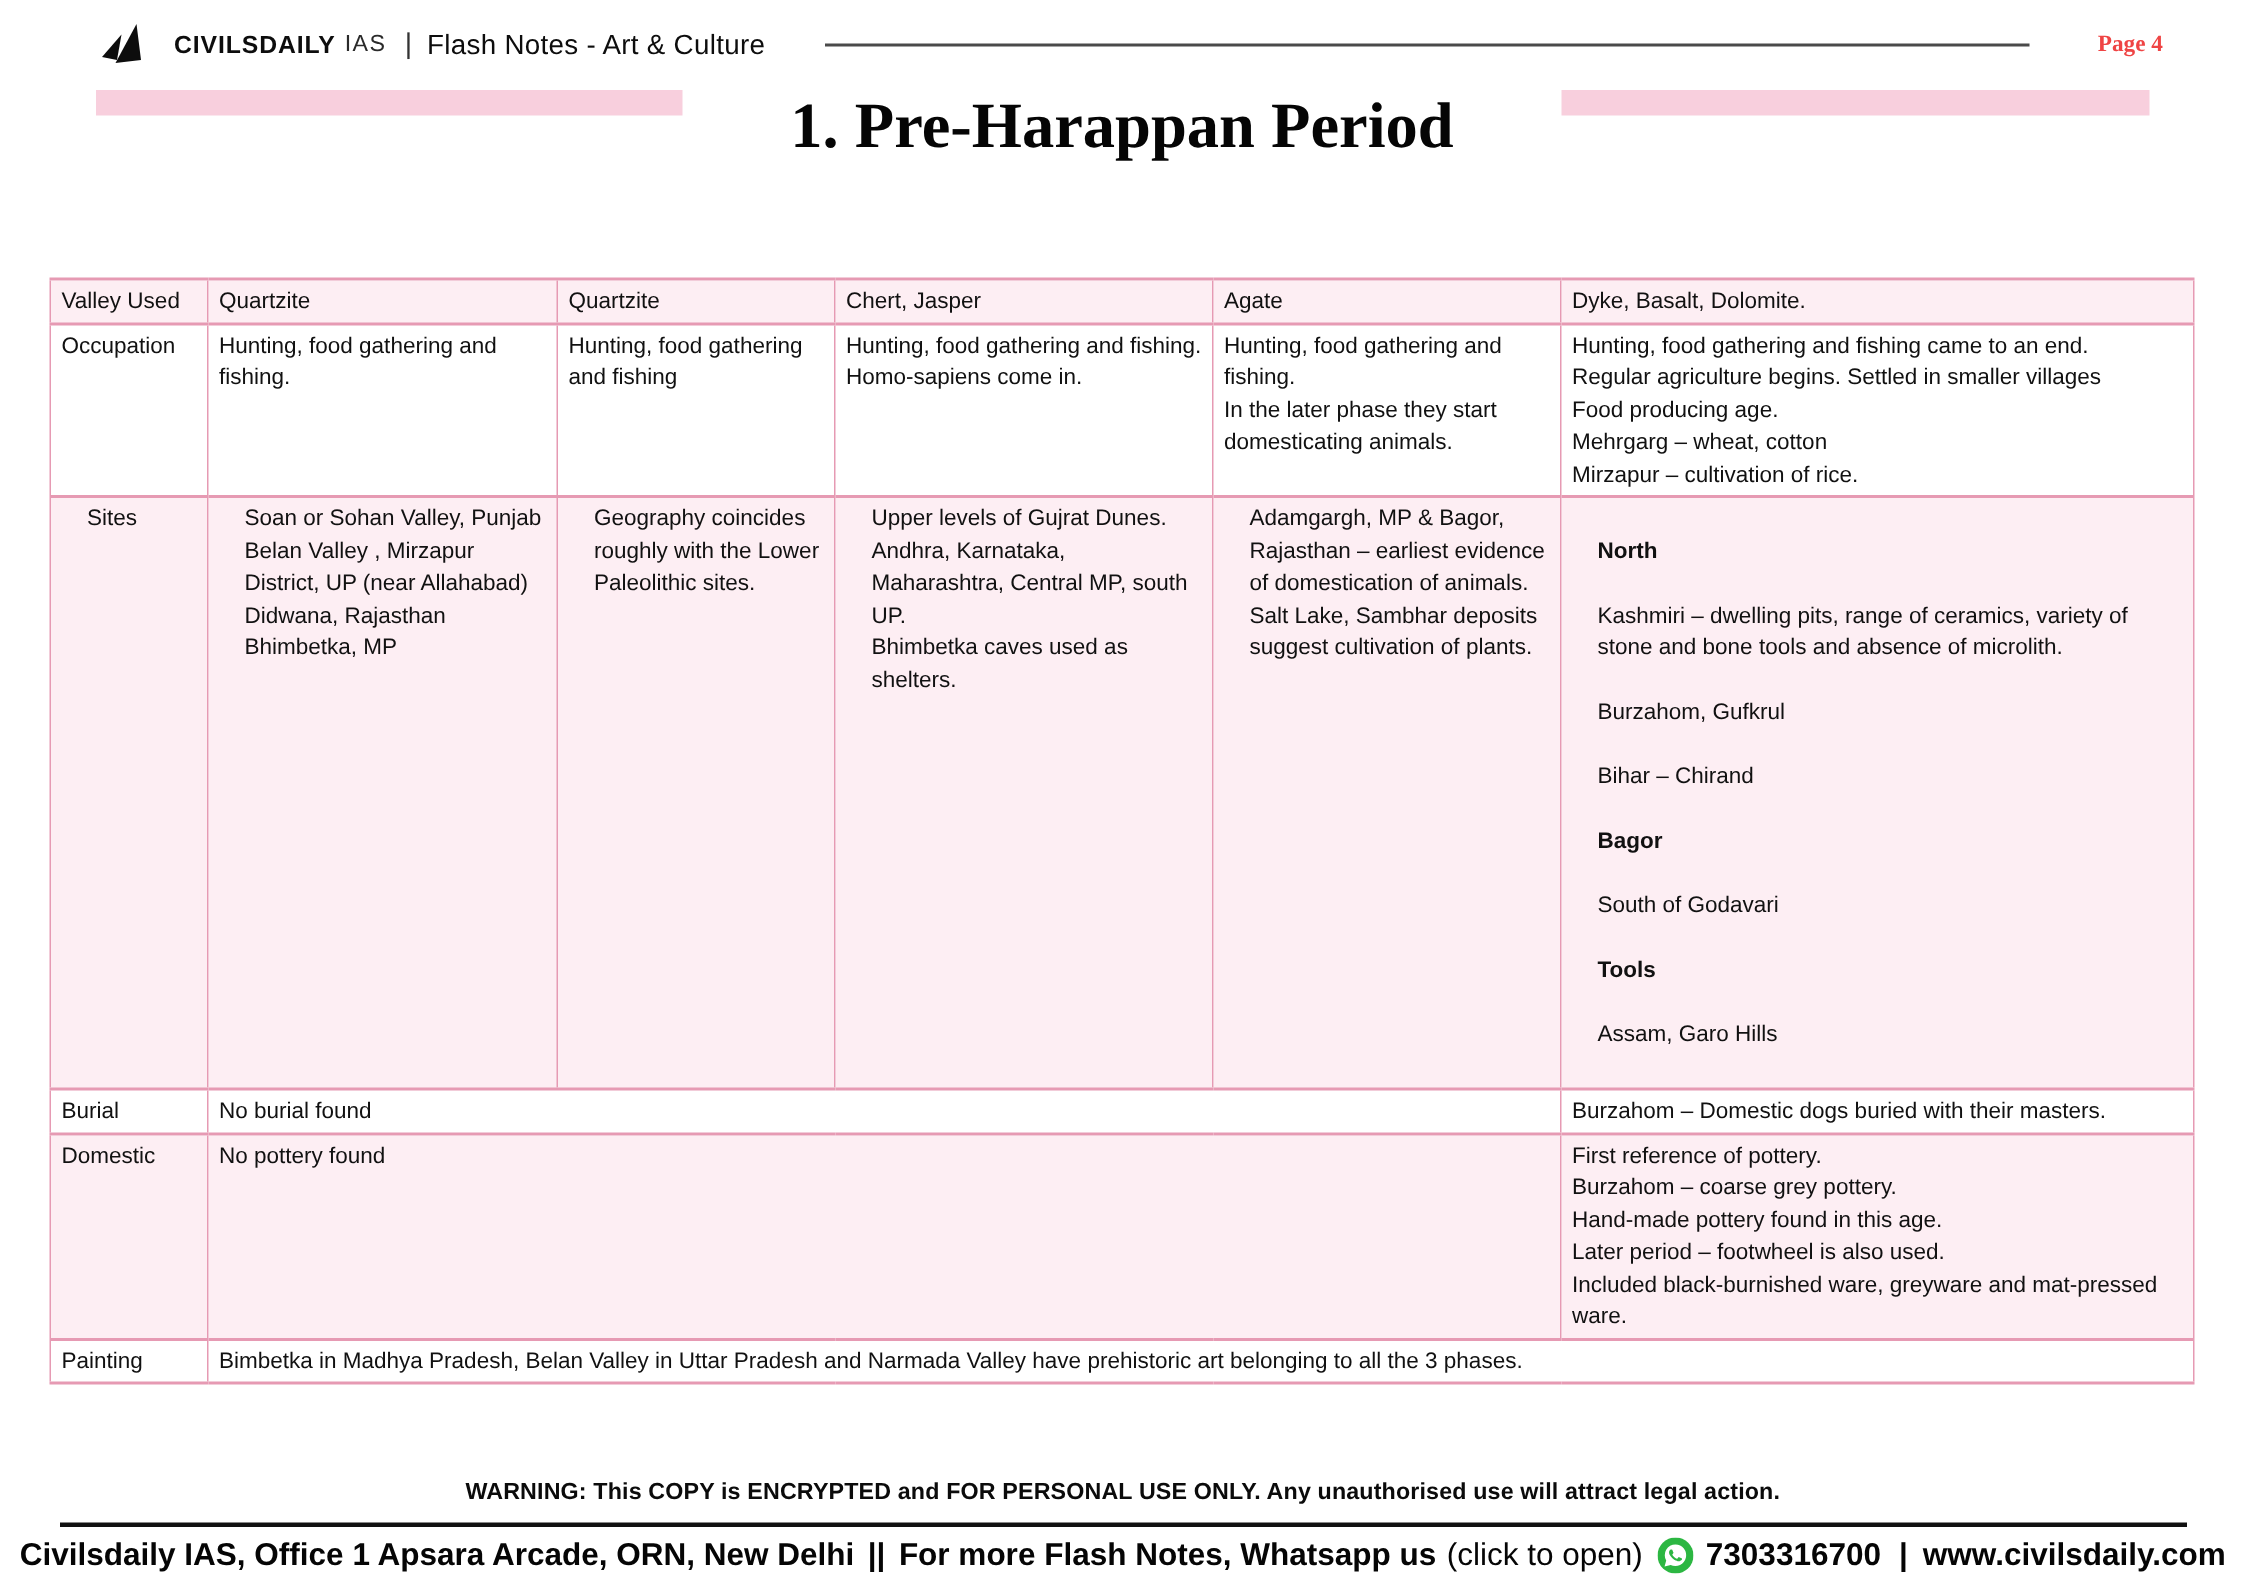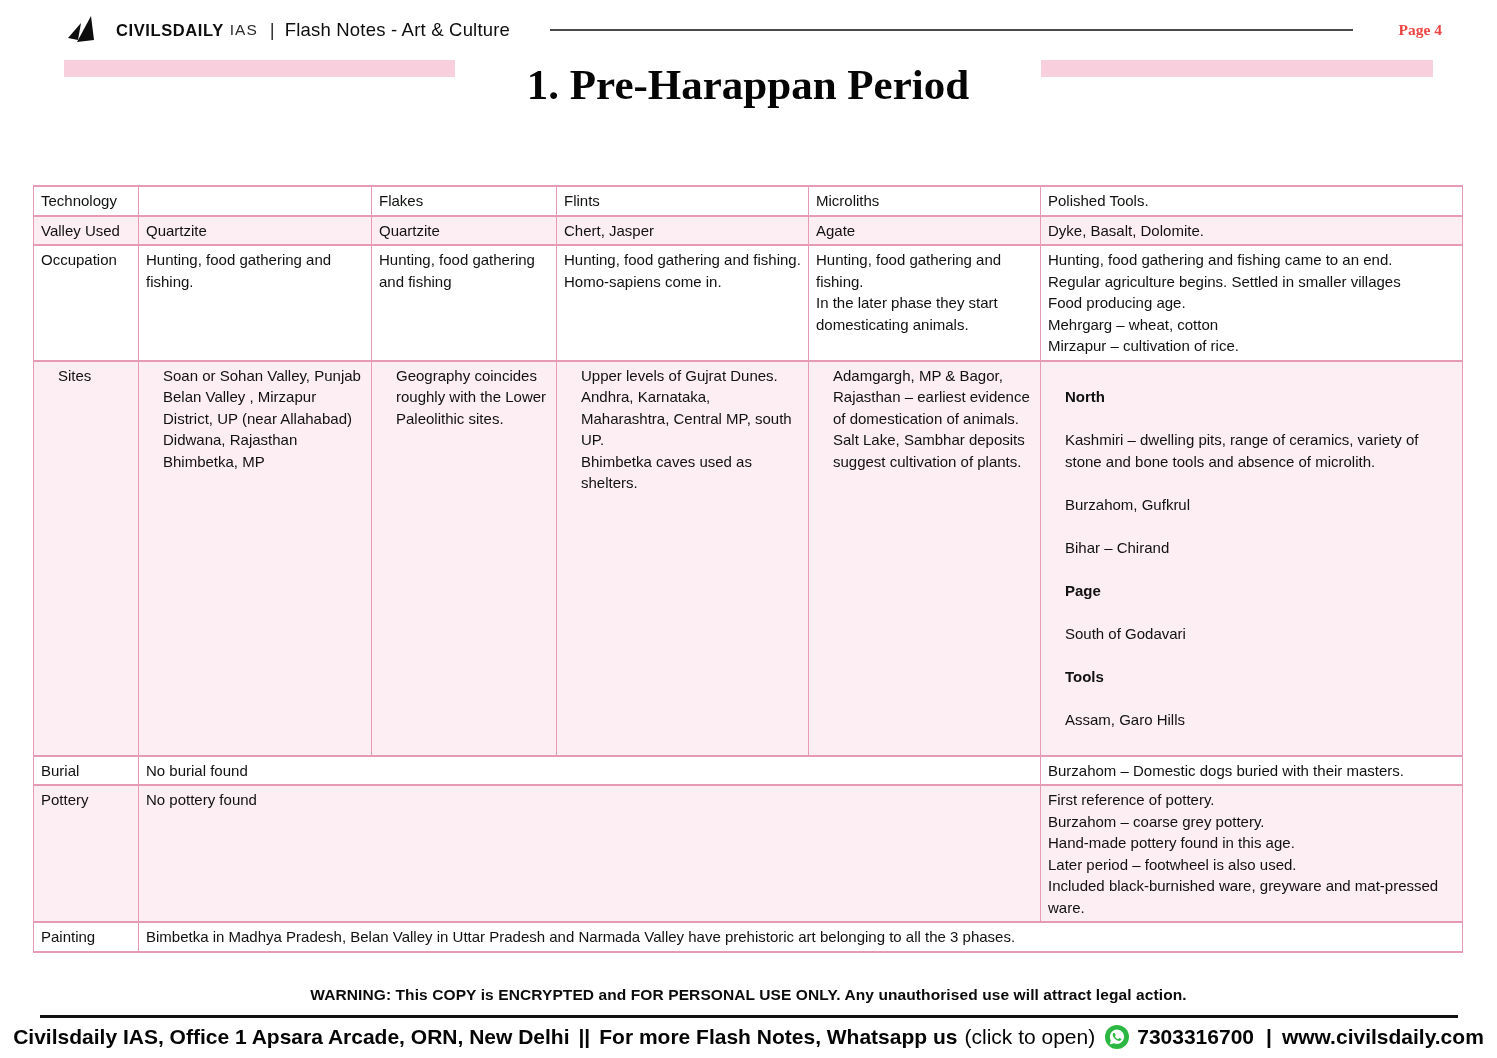--- a/index.html
+++ b/index.html
@@ -114,28 +114,20 @@
   <table class="flash">
     <colgroup>
       <col style="width:105px">
         <col style="width:233px">
         <col style="width:185px">
       <col style="width:252px">
         <col style="width:232px">
         <col style="width:422px">
     </colgroup>
     <tbody>
-    <tr class="r-white r-tech">
-      <td class="lbl">Technology</td>
-      <td></td>
-      <td>Flakes</td>
-      <td>Flints</td>
-      <td>Microliths</td>
-      <td>Polished Tools.</td>
-    </tr>
     <tr class="r-pink r-stone">
       <td class="lbl">Valley Used</td>
       <td>Quartzite</td>
       <td>Quartzite</td>
       <td>Chert, Jasper</td>
       <td>Agate</td>
       <td>Dyke, Basalt, Dolomite.</td>
     </tr>
     <tr class="r-white r-occupation">
       <td class="lbl">Occupation</td>
@@ -161,33 +153,33 @@
       <td>Upper levels of Gujrat Dunes.
 Andhra, Karnataka, Maharashtra, Central MP, south UP.
 Bhimbetka caves used as shelters.</td>
       <td>Adamgargh, MP &amp; Bagor, Rajasthan – earliest evidence of domestication of animals.
 Salt Lake, Sambhar deposits suggest cultivation of plants.</td>
       <td>
         <div class="b">North</div>
         <div>Kashmiri – dwelling pits, range of ceramics, variety of stone and bone tools and absence of microlith.</div>
         <div>Burzahom, Gufkrul</div>
         <div>Bihar – Chirand</div>
-        <div class="b">Page</div>
+        <div class="b">Bagor</div>
         <div>South of Godavari</div>
         <div class="b">Tools</div>
         <div>Assam, Garo Hills</div>
       </td>
     </tr>
     <tr class="r-white r-burial">
       <td class="lbl">Burial</td>
       <td colspan="4" class="merged-center">No burial found</td>
       <td>Burzahom – Domestic dogs buried with their masters.</td>
     </tr>
     <tr class="r-pink r-pottery">
-      <td class="lbl">Pottery</td>
+      <td class="lbl">Domestic</td>
       <td colspan="4" class="merged-center" style="vertical-align:top">No pottery found</td>
       <td>First reference of pottery.
 Burzahom – coarse grey pottery.
 Hand-made pottery found in this age.
 Later period – footwheel is also used.
 Included black-burnished ware, greyware and mat-pressed ware.</td>
     </tr>
     <tr class="r-white r-painting">
       <td class="lbl">Painting</td>
       <td colspan="5">Bimbetka in Madhya Pradesh, Belan Valley in Uttar Pradesh and Narmada Valley have prehistoric art belonging to all the 3 phases.</td>

